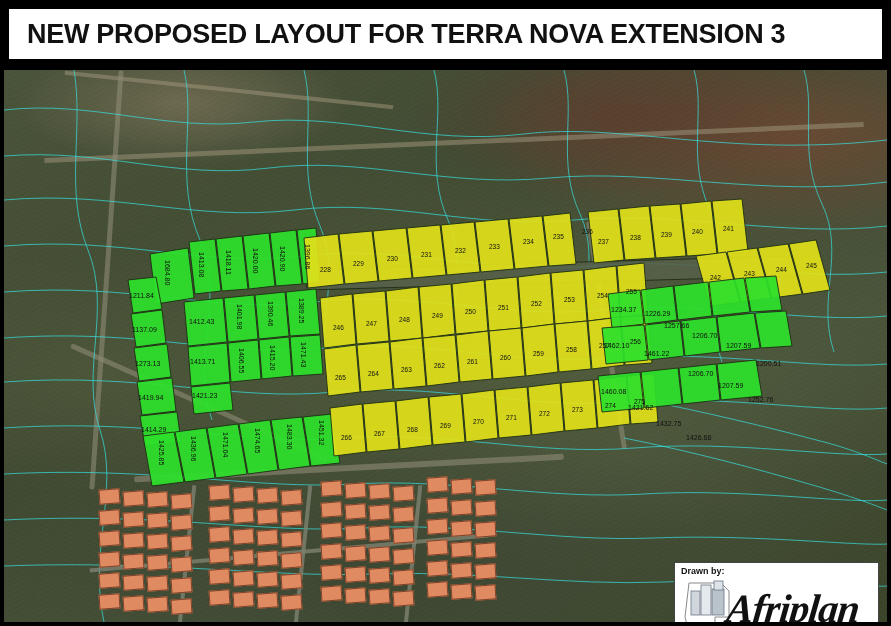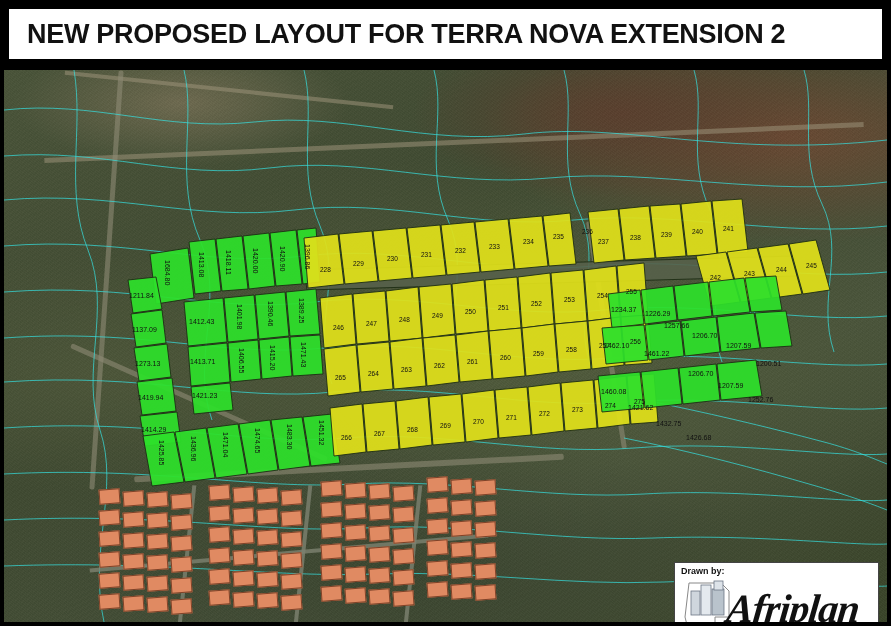--- a/index.html
+++ b/index.html
@@ -72,21 +72,21 @@
 
   
   #frame{position:absolute;inset:0;border:4px solid #000;box-sizing:border-box;pointer-events:none;}
 </style>
 </head>
 <body>
 
 <div id="page">
 
   <div id="title-bar">
-    <div id="title-text">NEW PROPOSED LAYOUT FOR TERRA NOVA EXTENSION 2</div>
+    <div id="title-text">NEW PROPOSED LAYOUT FOR TERRA NOVA EXTENSION 3</div>
   </div>
 
   <div id="map">
     <div id="aerial"></div>
     <div id="noise"></div>
 
     <div class="track" style="left:40px;top:70px;width:820px;height:5px;transform:rotate(-2.5deg);"></div>
     <div class="track" style="left:60px;top:18px;width:330px;height:4px;transform:rotate(6deg);"></div>
     <div class="rd" style="left:100px;top:0px;width:5px;height:420px;transform:rotate(4deg);"></div>
     <div class="rd" style="left:55px;top:330px;width:280px;height:5px;transform:rotate(24deg);"></div>

